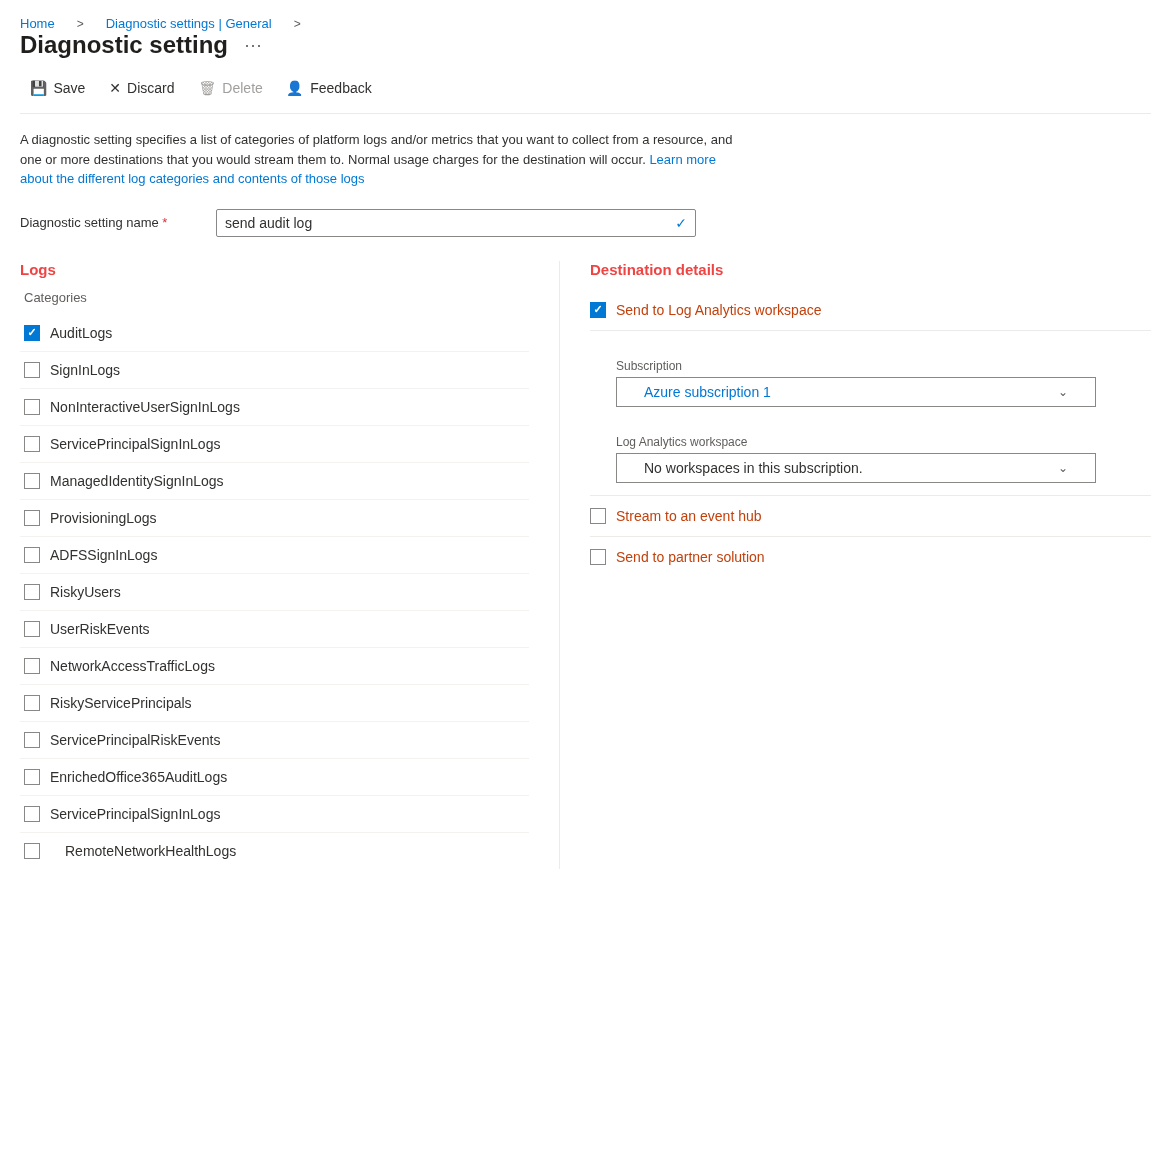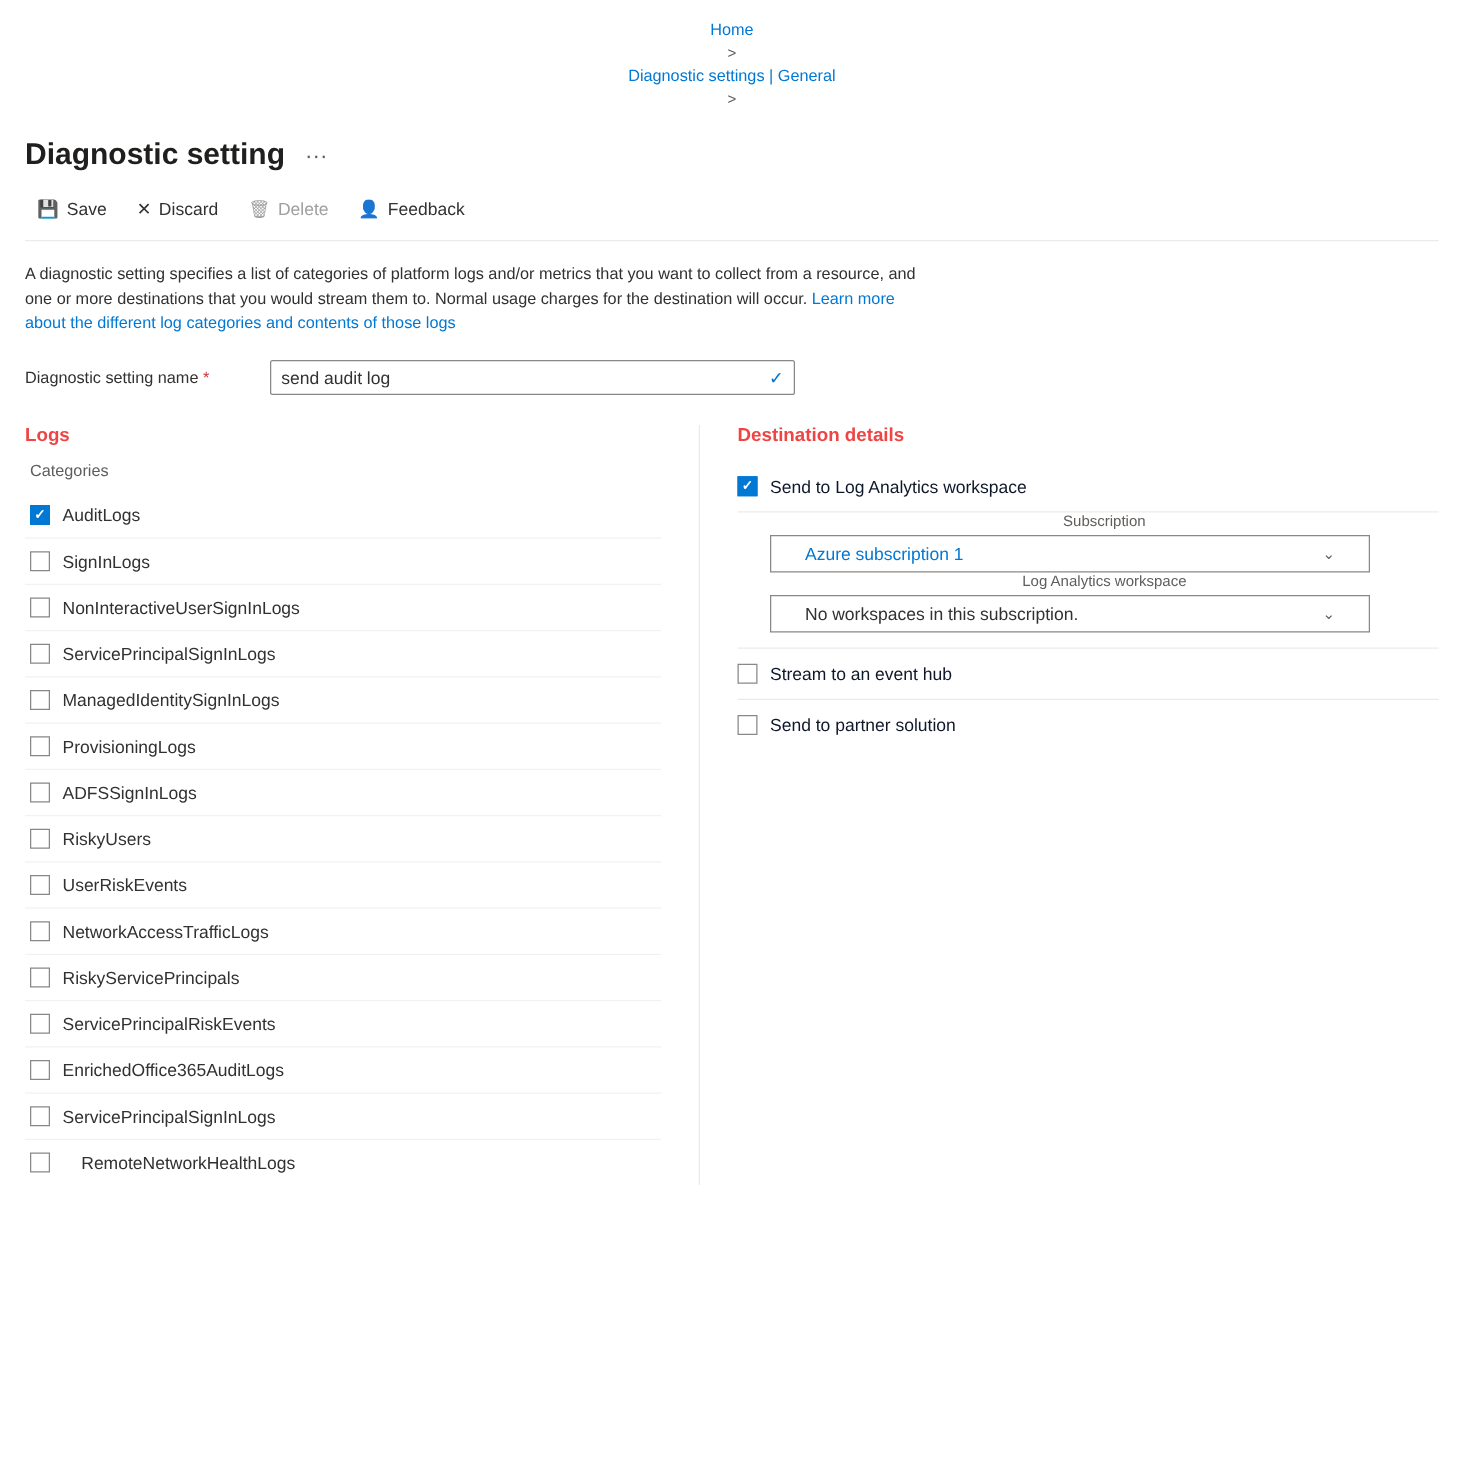--- a/index.html
+++ b/index.html
@@ -6,25 +6,24 @@
     body {
       font-family: 'Segoe UI', -apple-system, BlinkMacSystemFont, sans-serif;
       font-size: 14px;
       color: #323130;
       background: #ffffff;
       padding: 16px 20px;
     }
     .breadcrumb {
       display: flex;
       align-items: center;
-      gap: 4px;
+      gap: 22px;
       font-size: 13px;
       color: #0078d4;
-      margin-bottom: 24px;
-      flex-direction: column;
+      margin-bottom: 0;
     }
     .breadcrumb span { color: #605e5c; font-size: 12px; }
     .breadcrumb a { color: #0078d4; text-decoration: none; cursor: pointer; }
     .page-title-row {
       display: flex;
       align-items: center;
       gap: 10px;
       margin-bottom: 16px;
     }
     .page-title {
@@ -77,21 +76,21 @@
       gap: 16px;
       margin-bottom: 24px;
     }
     .setting-name-label {
       font-size: 13px;
       font-weight: 400;
       min-width: 180px;
     }
     .setting-name-label .required { color: #d13438; }
     .setting-name-input {
-      width: 420px;
+      width: 480px;
       padding: 5px 8px;
       border: 1px solid #8a8886;
       font-size: 14px;
       color: #323130;
       display: flex;
       align-items: center;
       justify-content: space-between;
       border-radius: 2px;
     }
     .setting-name-input input {
@@ -163,34 +162,33 @@
     }
     .dest-option {
       display: flex;
       align-items: center;
       gap: 10px;
       padding: 12px 0;
       border-bottom: 1px solid #edebe9;
     }
     .dest-option:last-child { border-bottom: none; }
     .dest-option .checkbox { cursor: pointer; }
-    .dest-label { font-size: 14px; color: #0f172a; }
+    .dest-label { font-size: 14px; color: #c2410c; }
     .dest-expanded {
       padding: 0 0 12px 0;
       border-bottom: 1px solid #edebe9;
     }
     .dest-expanded-inner {
       margin-left: 26px;
     }
     .field-label {
       font-size: 12px;
       color: #605e5c;
       margin-bottom: 4px;
-      margin-top: 0;
-      text-align: center;
+      margin-top: 28px;
     }
     .dropdown {
       display: flex;
       align-items: center;
       justify-content: space-between;
       border: 1px solid #8a8886;
       padding: 6px 27px;
       cursor: pointer;
       font-size: 14px;
       color: #323130;

